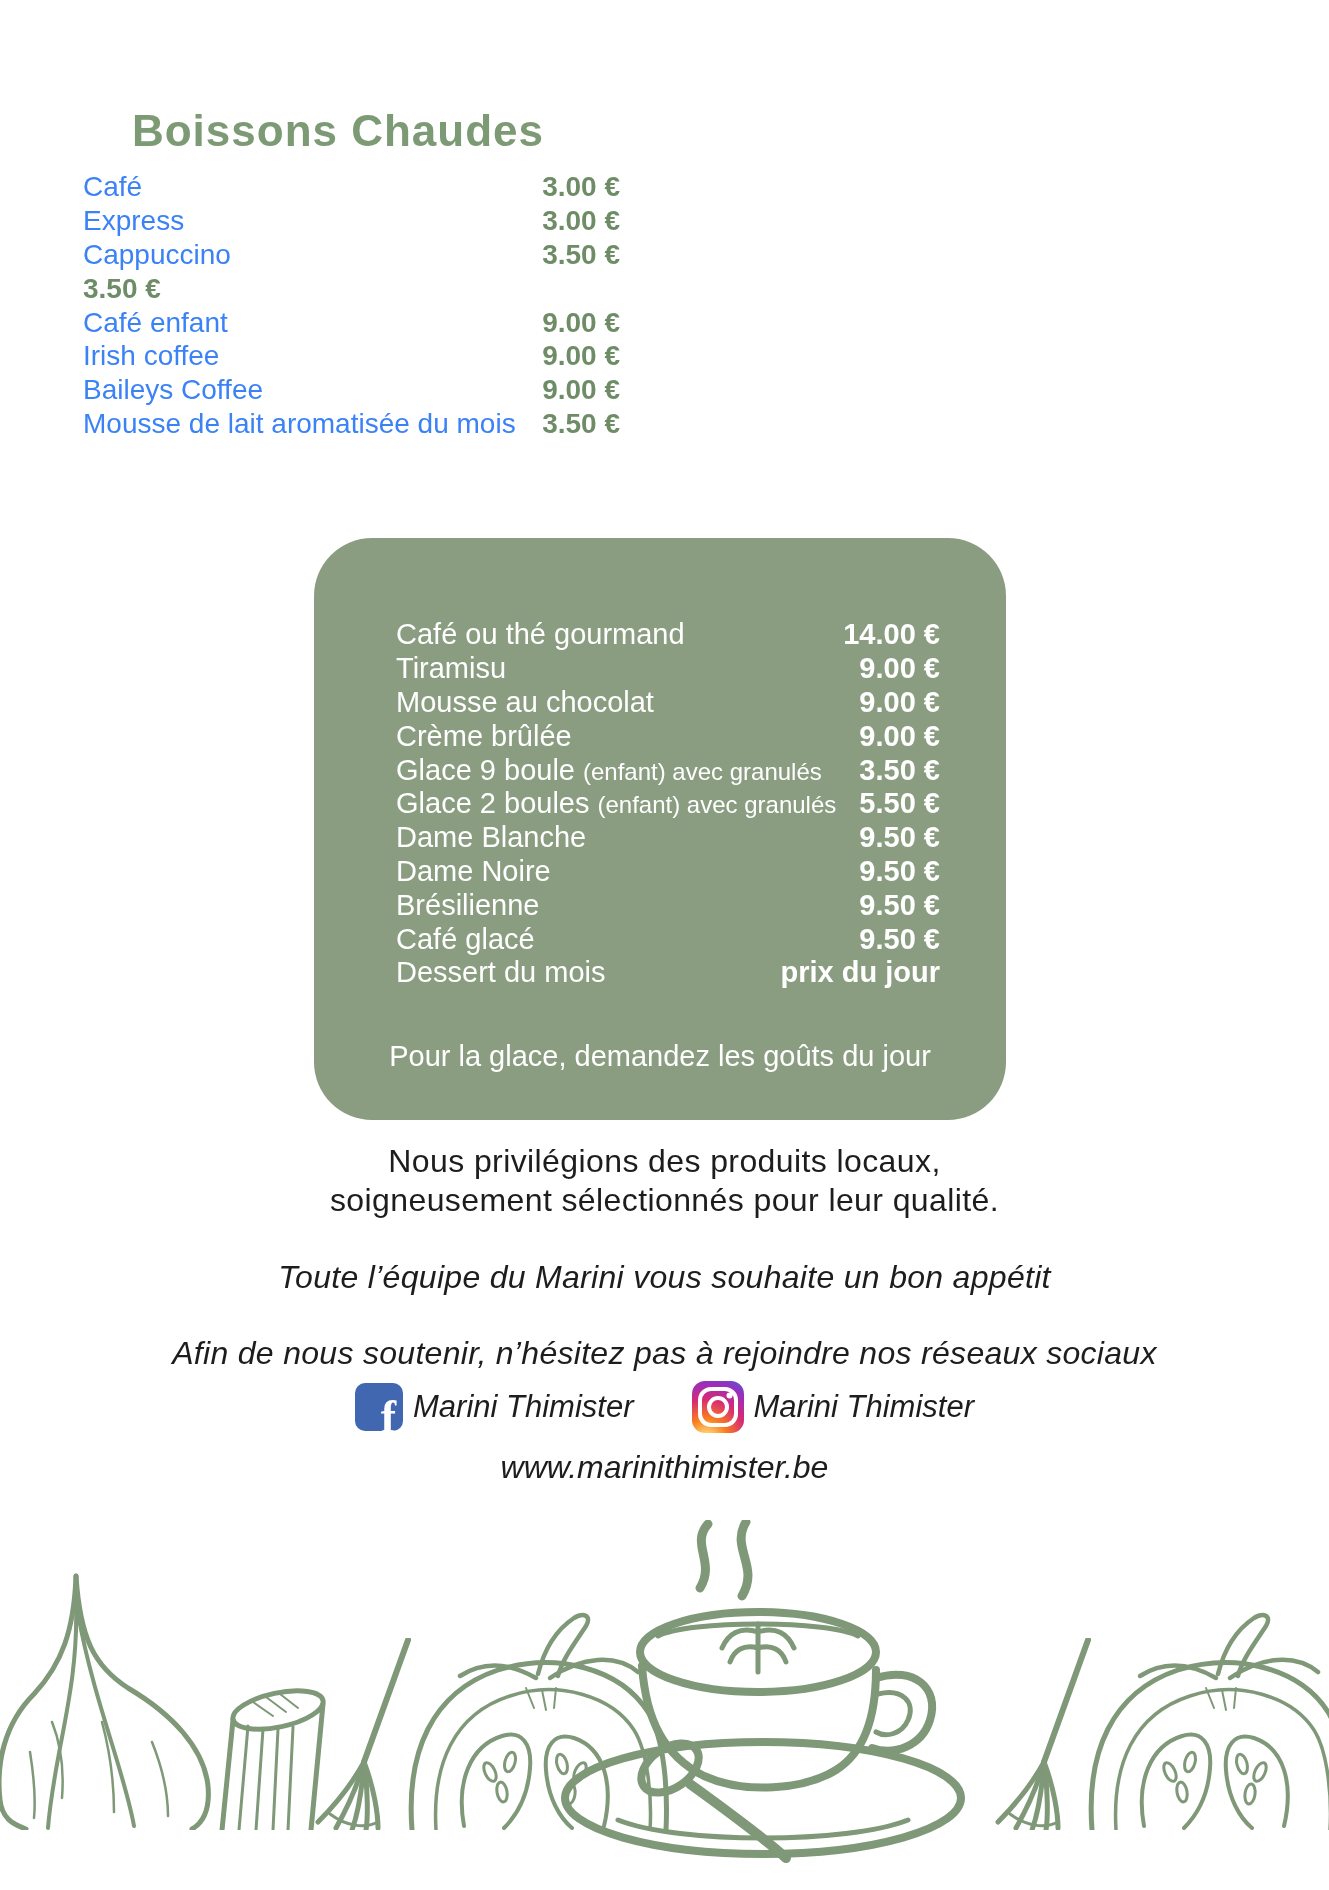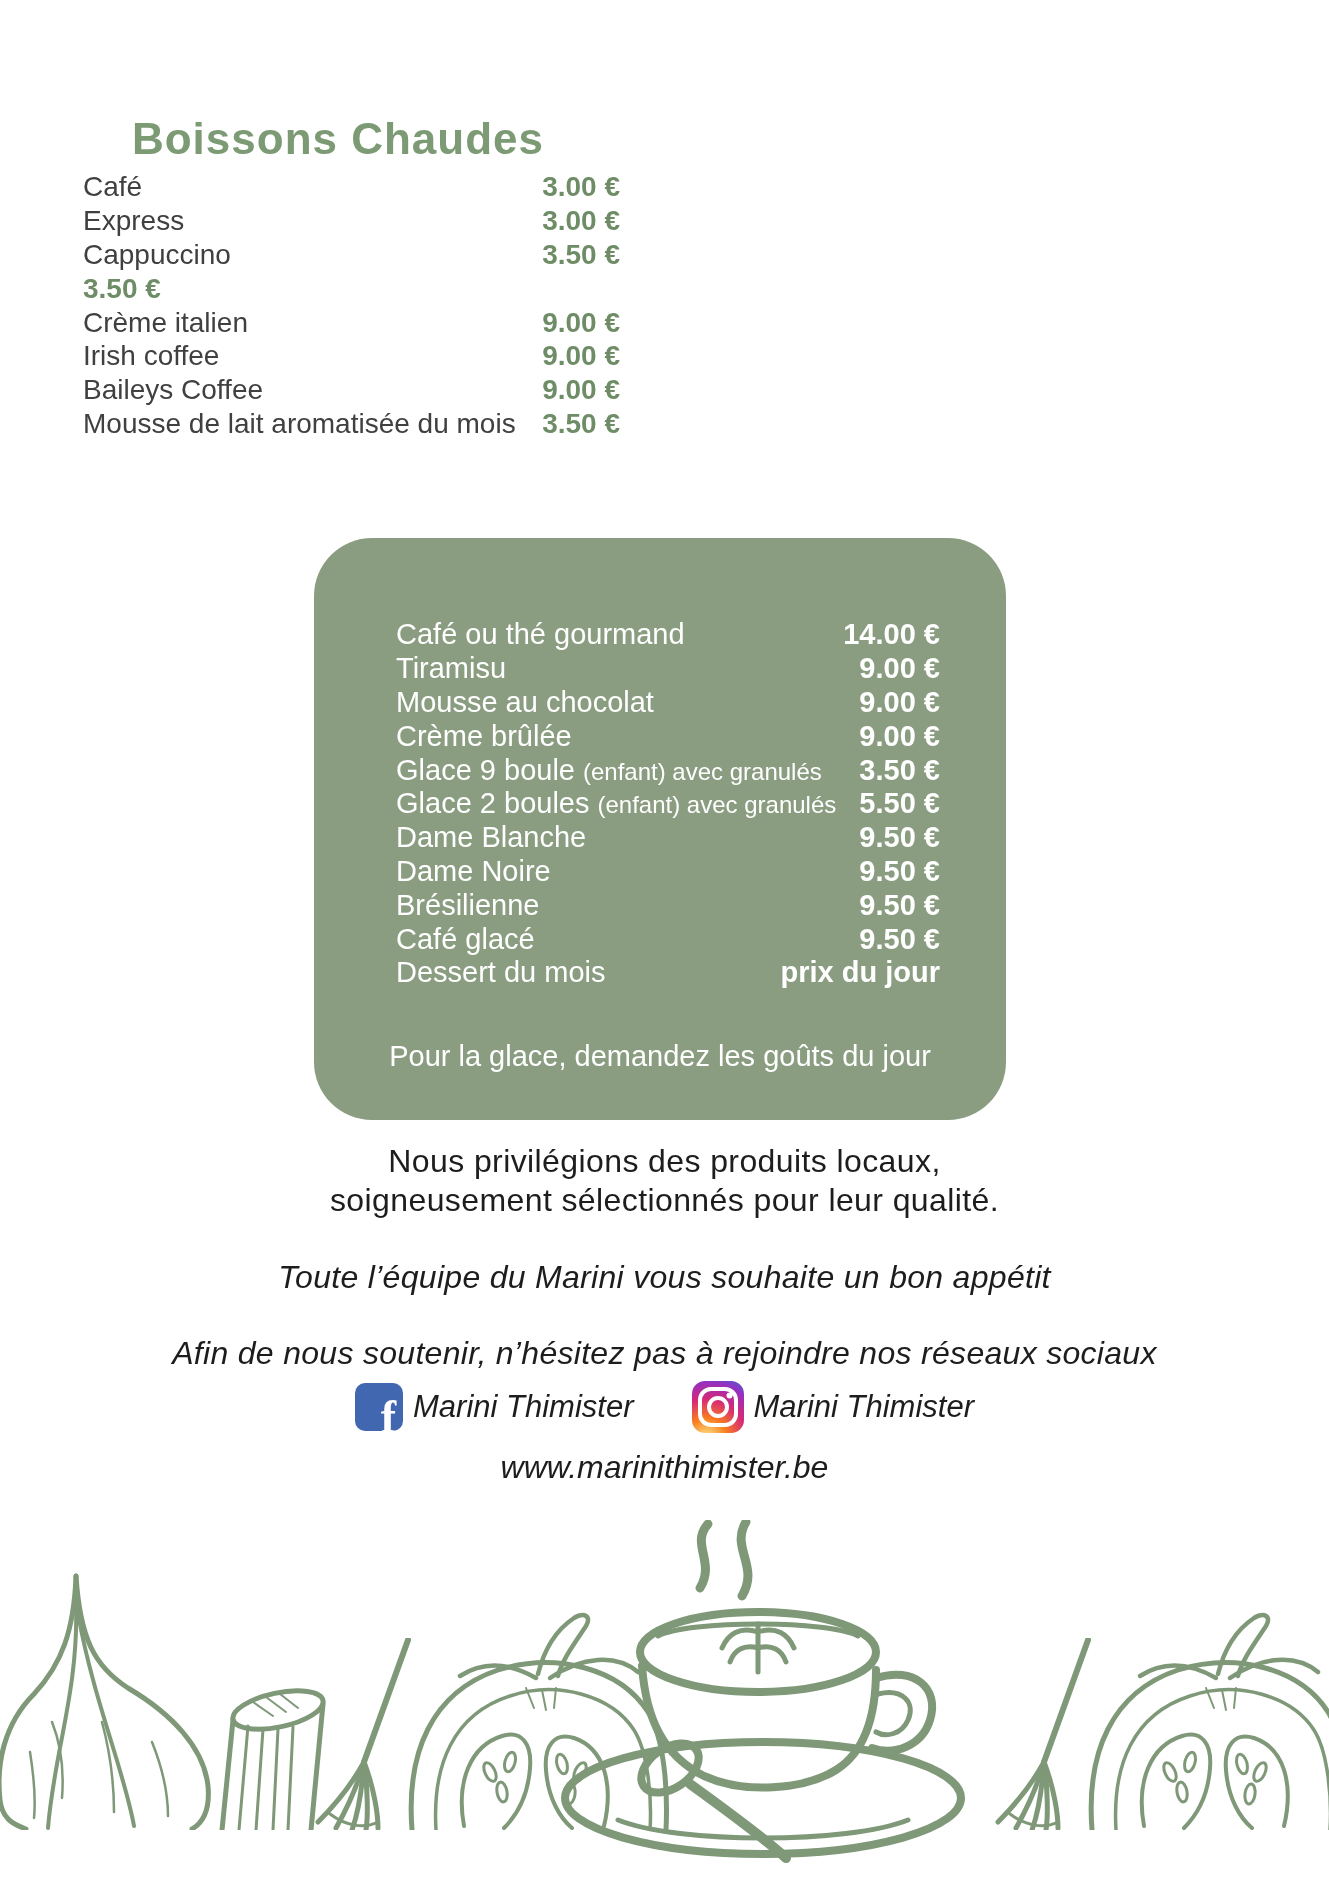--- a/index.html
+++ b/index.html
@@ -1,24 +1,24 @@
 <!DOCTYPE html>
 <html><head>
 <meta charset="utf-8">
 <style>
   html,body{margin:0;padding:0;background:#ffffff;}
   #page{position:relative;width:1329px;height:1890px;overflow:hidden;background:#fff;
         font-family:"Liberation Sans",sans-serif;color:#7c9073;}
 
   
-  .hot-title{position:absolute;left:60px;top:114px;width:556px;margin:0;text-align:center;
+  .hot-title{position:absolute;left:60px;top:106px;width:556px;margin:0;text-align:center;
              font-size:44px;font-weight:600;letter-spacing:1px;color:#7c9a73;}
   .hot-list{position:absolute;left:83px;top:170px;width:537px;}
   .row{display:flex;justify-content:space-between;align-items:center;height:33.9px;}
-  .row .nm{font-size:28px;color:#404040;white-space:nowrap;}
+  .row .nm{font-size:28px;color:#3b82f6;white-space:nowrap;}
   .row .note{font-size:22px;}
   .note:not(:empty){margin-left:8px;}
   .row .pr{font-size:28px;font-weight:700;color:#6e8d66;white-space:nowrap;}
 
   
   .dessert-box{position:absolute;left:314px;top:538px;width:692px;height:582px;
                background:#8a9d81;border-radius:58px;color:#fff;}
   .des-title{position:absolute;left:0;top:30px;width:100%;margin:0;text-align:center;
              font-size:40px;font-weight:500;letter-spacing:1px;color:#fff;}
   .des-list{position:absolute;left:82px;top:80px;right:66px;}
@@ -71,21 +71,21 @@
       <span class="pr">3.00 €</span>
     </div>
     <div class="row">
       <span class="nm"><span>Cappuccino</span><span class="note"></span></span>
       <span class="pr">3.50 €</span>
     </div>
     <div class="row">
       <span class="pr">3.50 €</span>
     </div>
     <div class="row">
-      <span class="nm"><span>Crème italien</span><span class="note"></span></span>
+      <span class="nm"><span>Café enfant</span><span class="note"></span></span>
       <span class="pr">9.00 €</span>
     </div>
     <div class="row">
       <span class="nm"><span>Irish coffee</span><span class="note"></span></span>
       <span class="pr">9.00 €</span>
     </div>
     <div class="row">
       <span class="nm"><span>Baileys Coffee</span><span class="note"></span></span>
       <span class="pr">9.00 €</span>
     </div>

